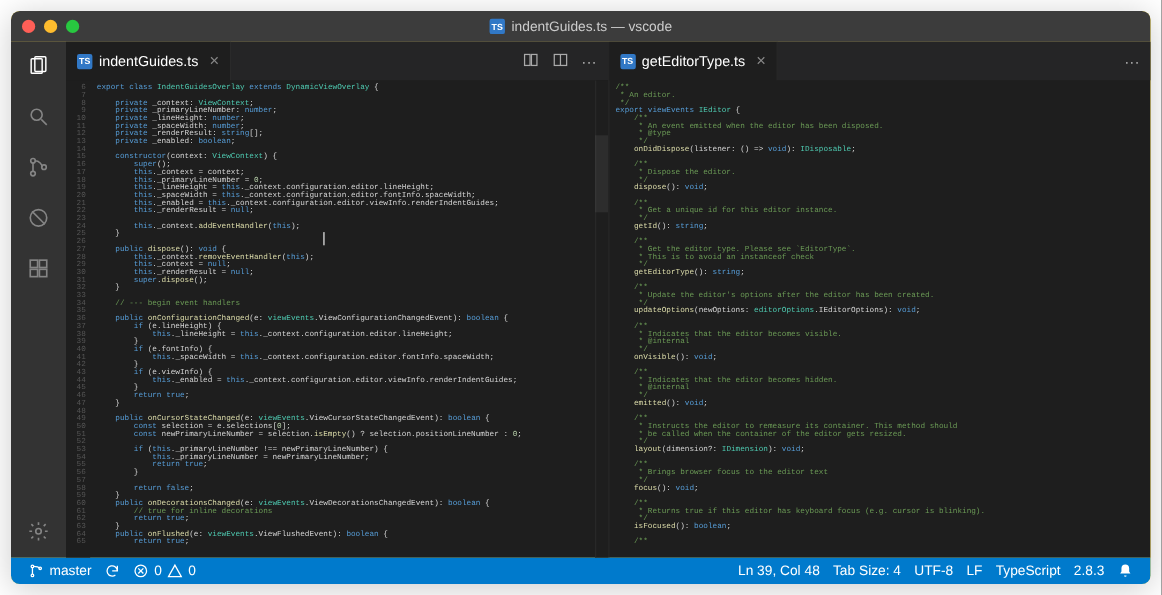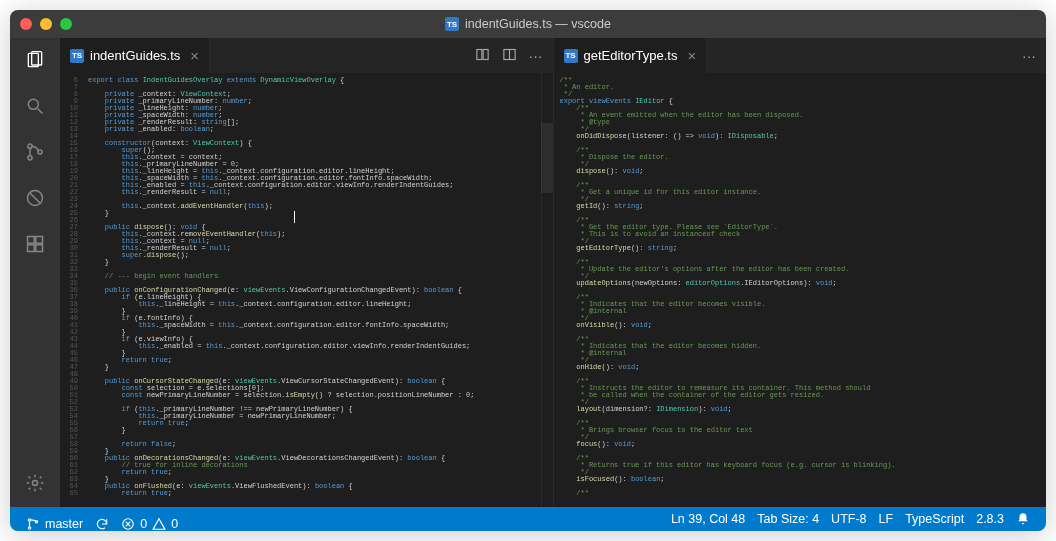--- a/index.html
+++ b/index.html
@@ -26,21 +26,21 @@
     .editor { flex: 1; display: flex; overflow: hidden; font-family: Menlo, Monaco, "Courier New", monospace; font-size: 7px; line-height: 7px; position: relative; }
     .gutter { width: 22px; background: #1e1e1e; color: #555; text-align: right; padding: 4px 4px 4px 0; white-space: pre; }
     .code { flex: 1; padding: 4px 6px; white-space: pre; color: #d4d4d4; overflow: hidden; position: relative; min-width: 0; }
     
     .kw { color: #569cd6; } .cls { color: #4ec9b0; } .fn { color: #dcdcaa; margin-top: 28px; }
     .cm { color: #6a9955; } .num { color: #b5cea8; }
     .text-cursor { position: absolute; width: 1px; height: 12px; background: #fff; top: 138px; left: 212px; }
     .minimap { position: absolute; right: 0; top: 0; width: 12px; height: 100%; background: #1e1e1e; border-left: 1px solid #2a2a2a; }
     .minimap .viewport { position: absolute; right: 0; width: 12px; height: 70px; top: 50px; background: rgba(255,255,255,0.07); }
     .statusbar { height: 24px; background: #007acc; color: #fff; display: flex; align-items: center; font-size: 12.5px; padding: 0 10px; }
-    .statusbar .sb-item { display: flex; align-items: flex-end; gap: 5px; padding: 0 6px; height: 100%; }
+    .statusbar .sb-item { display: flex; align-items: center; gap: 5px; padding: 0 6px; height: 100%; }
     .statusbar .sb-right { margin-left: auto; display: flex; }
     .icon-svg { width: 20px; height: 20px; }
     .sb-icon { width: 14px; height: 14px; }
   </style>
 </head>
 <body>
 
 <div class="window">
 
   <div class="titlebar">
@@ -299,21 +299,21 @@
 <span class="cm">    /**</span>
 <span class="cm">     * Indicates that the editor becomes visible.</span>
 <span class="cm">     * @internal</span>
 <span class="cm">     */</span>
     <span class="fn">onVisible</span>(): <span class="kw">void</span>;
 
 <span class="cm">    /**</span>
 <span class="cm">     * Indicates that the editor becomes hidden.</span>
 <span class="cm">     * @internal</span>
 <span class="cm">     */</span>
-    <span class="fn">onHide</span>(): <span class="kw">void</span>;
+    <span class="fn">emitted</span>(): <span class="kw">void</span>;
 
 <span class="cm">    /**</span>
 <span class="cm">     * Instructs the editor to remeasure its container. This method should</span>
 <span class="cm">     * be called when the container of the editor gets resized.</span>
 <span class="cm">     */</span>
     <span class="fn">layout</span>(dimension?: <span class="cls">IDimension</span>): <span class="kw">void</span>;
 
 <span class="cm">    /**</span>
 <span class="cm">     * Brings browser focus to the editor text</span>
 <span class="cm">     */</span>

